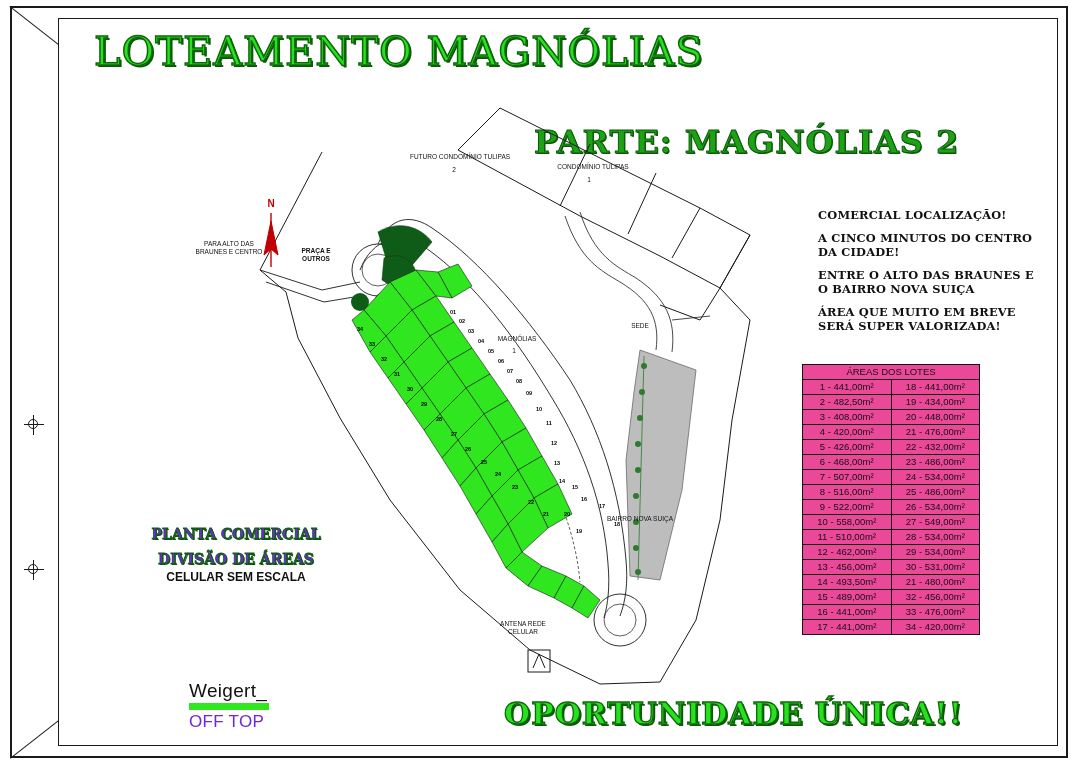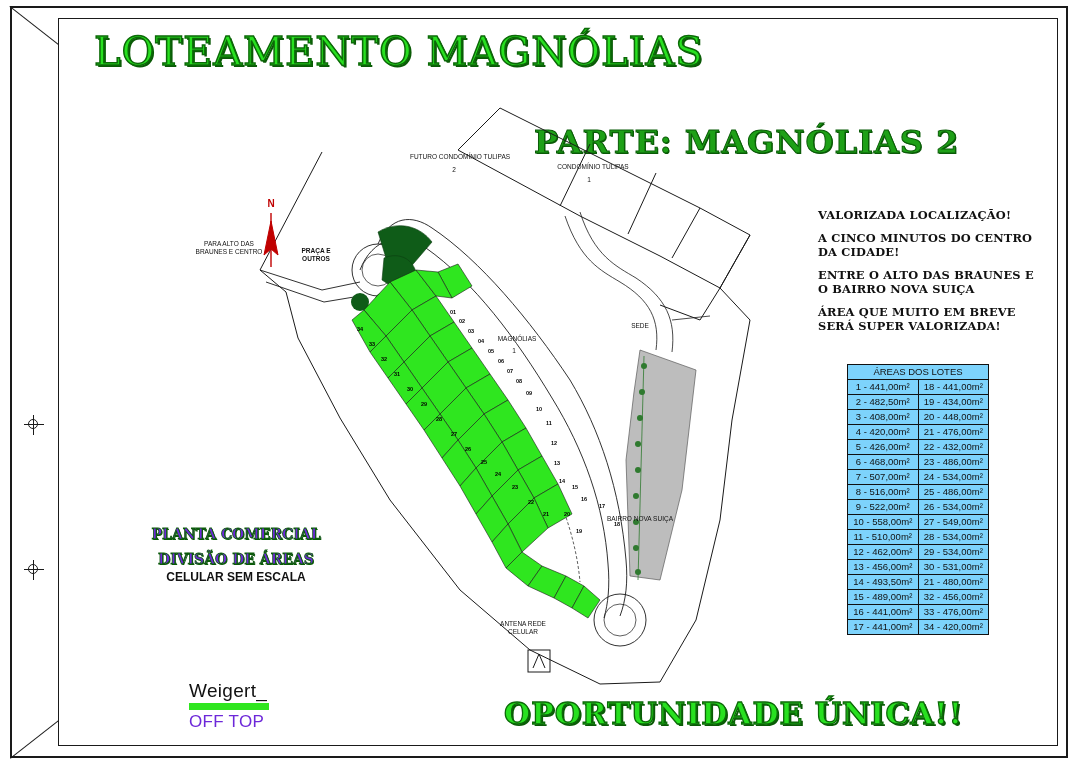--- a/index.html
+++ b/index.html
@@ -30,21 +30,21 @@
   .planta-title{position:absolute;left:86px;top:522px;font-family:"DejaVu Serif",serif;font-weight:bold;font-size:14px;line-height:25px;
     color:#6d28d9;-webkit-text-stroke:0.8px #0b5c08;text-shadow:1px 1px 0 #0a5a06;text-align:center;width:300px;}
   .planta-scale{position:absolute;left:86px;top:570px;width:300px;text-align:center;font-size:12px;color:#111;font-weight:bold;}
 
   
   .pitch{position:absolute;left:818px;top:208px;width:230px;font-family:"DejaVu Serif",serif;font-weight:bold;font-size:11.4px;
     line-height:14px;color:#111;letter-spacing:0.2px;}
   .pitch p{margin:0 0 9px 0;}
 
   
-  .areas{position:absolute;left:847px;top:364px;width:142px;border:1px solid #111;border-collapse:collapse;font-size:9.5px;color:#111;background:#7dd3fc;}
+  .areas{position:absolute;left:802px;top:364px;width:178px;border:1px solid #111;border-collapse:collapse;font-size:9.5px;color:#111;background:#ec4899;}
   .areas td,.areas th{border:1px solid #111;padding:1px 3px;text-align:center;font-weight:normal;line-height:12px;}
   .areas th{font-size:9.5px;}
 
   
   .brand{position:absolute;left:189px;top:640px;margin-top:40px;}
   .brand .w{font-size:19px;color:#111;letter-spacing:0.3px;}
   .brand .bar{width:80px;height:7px;background:#2fe61f;margin:1px 0 2px 0;}
   .brand .ot{font-size:17px;color:#6d28d9;letter-spacing:0.3px;}
 
   
@@ -233,21 +233,21 @@
       <div class="lotnum" style="left: 436px; top: 416px;">28</div>
       <div class="lotnum" style="left: 421px; top: 401px;">29</div>
       <div class="lotnum" style="left: 407px; top: 386px;">30</div>
       <div class="lotnum" style="left: 394px; top: 371px;">31</div>
       <div class="lotnum" style="left: 381px; top: 356px;">32</div>
       <div class="lotnum" style="left: 369px; top: 341px;">33</div>
       <div class="lotnum" style="left: 357px; top: 326px;">34</div>
     </div>
 
   <div class="pitch">
-    <p>VALORIZADA LOCALIZAÇÃO!</p>
+    <p>COMERCIAL LOCALIZAÇÃO!</p>
     <p>A CINCO MINUTOS DO CENTRO DA CIDADE!</p>
     <p>ENTRE O ALTO DAS BRAUNES E O BAIRRO NOVA SUIÇA</p>
     <p>ÁREA QUE MUITO EM BREVE SERÁ SUPER VALORIZADA!</p>
   </div>
 
   <table class="areas">
     <thead>
       <tr>
           <th colspan="2">ÁREAS DOS LOTES</th>
         </tr>

